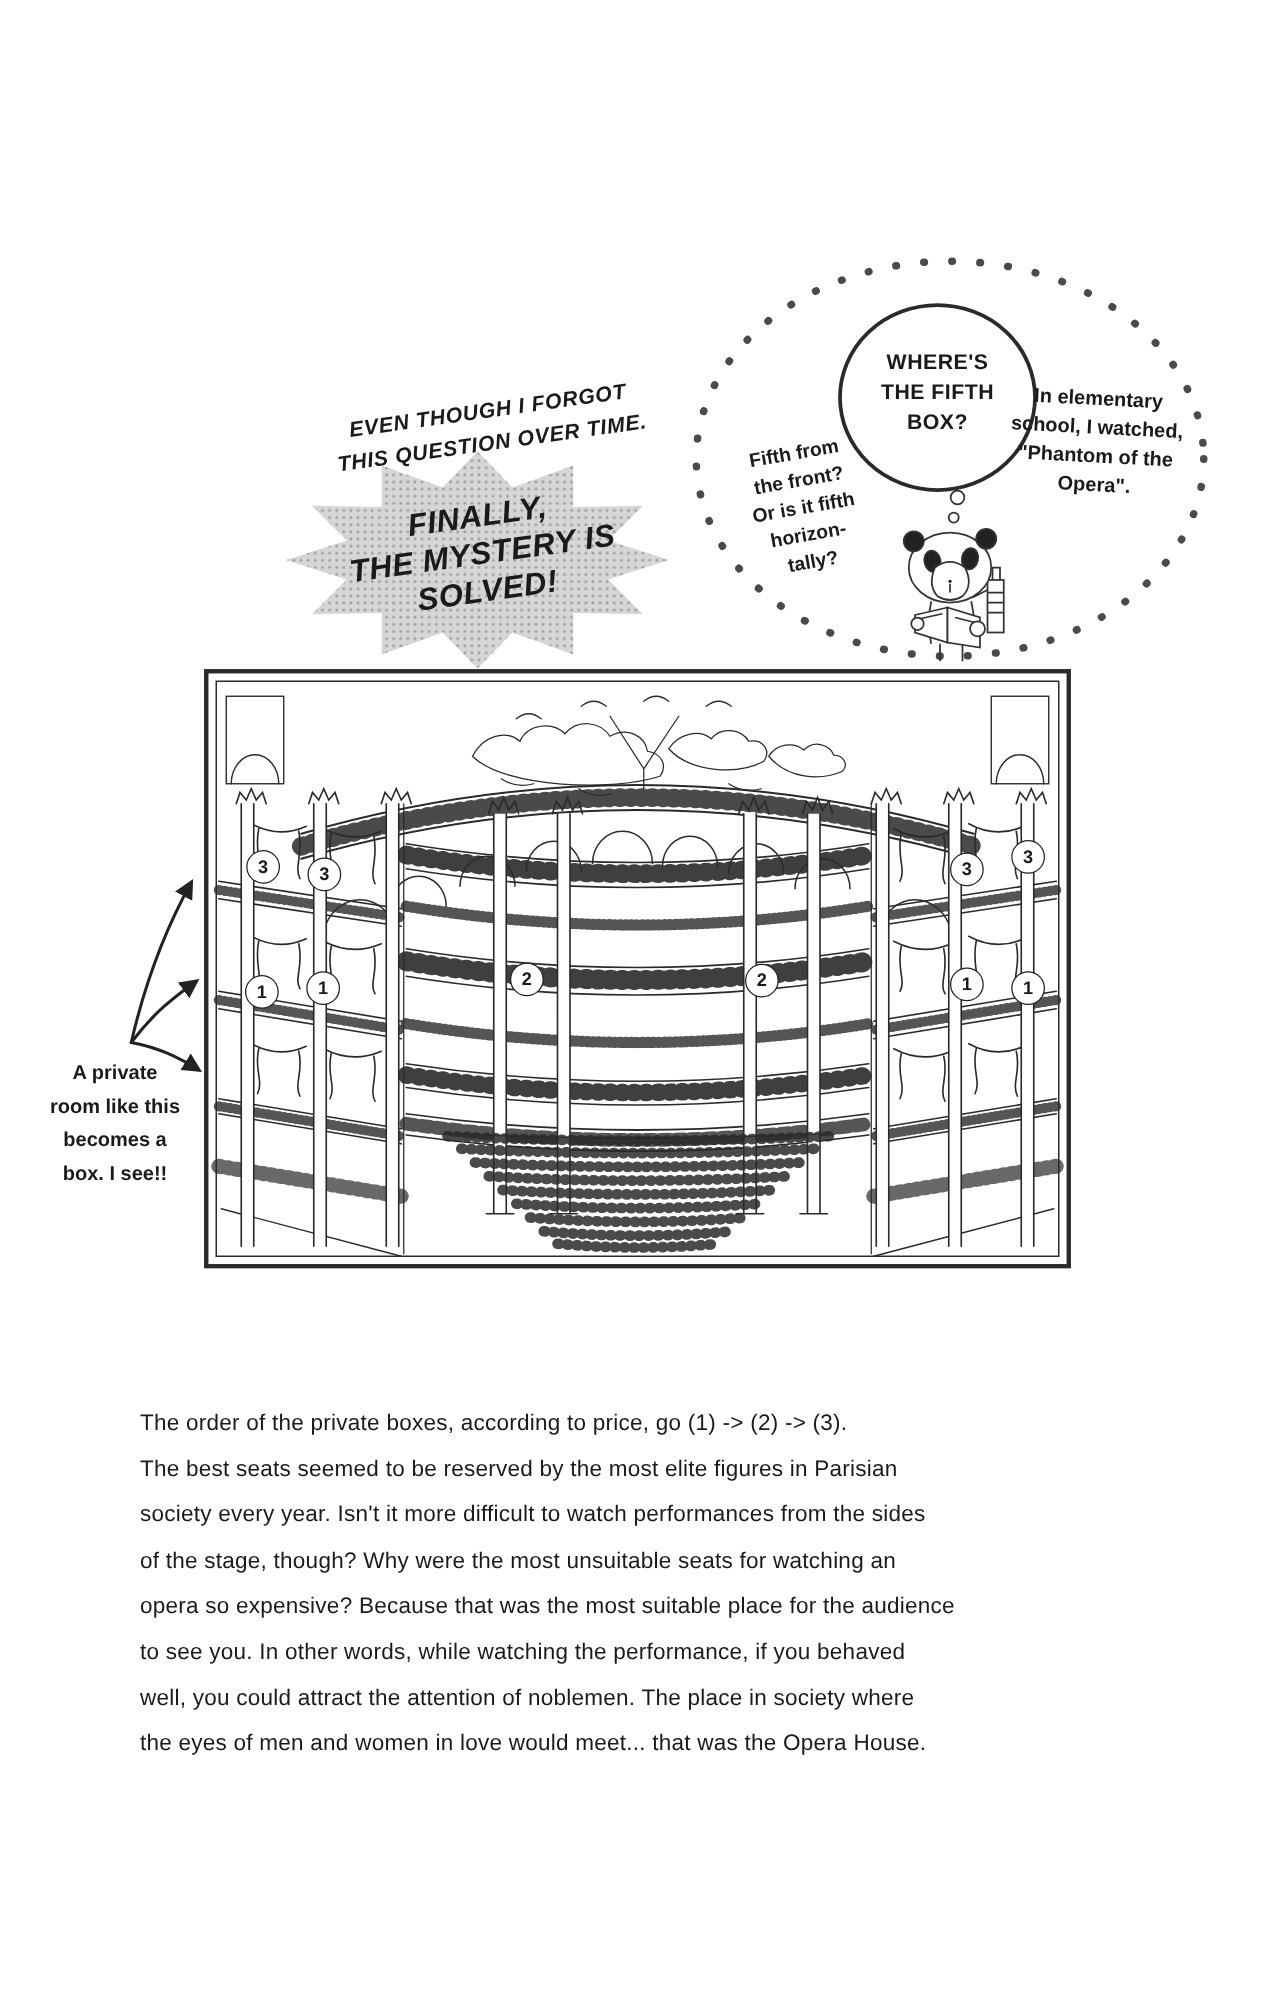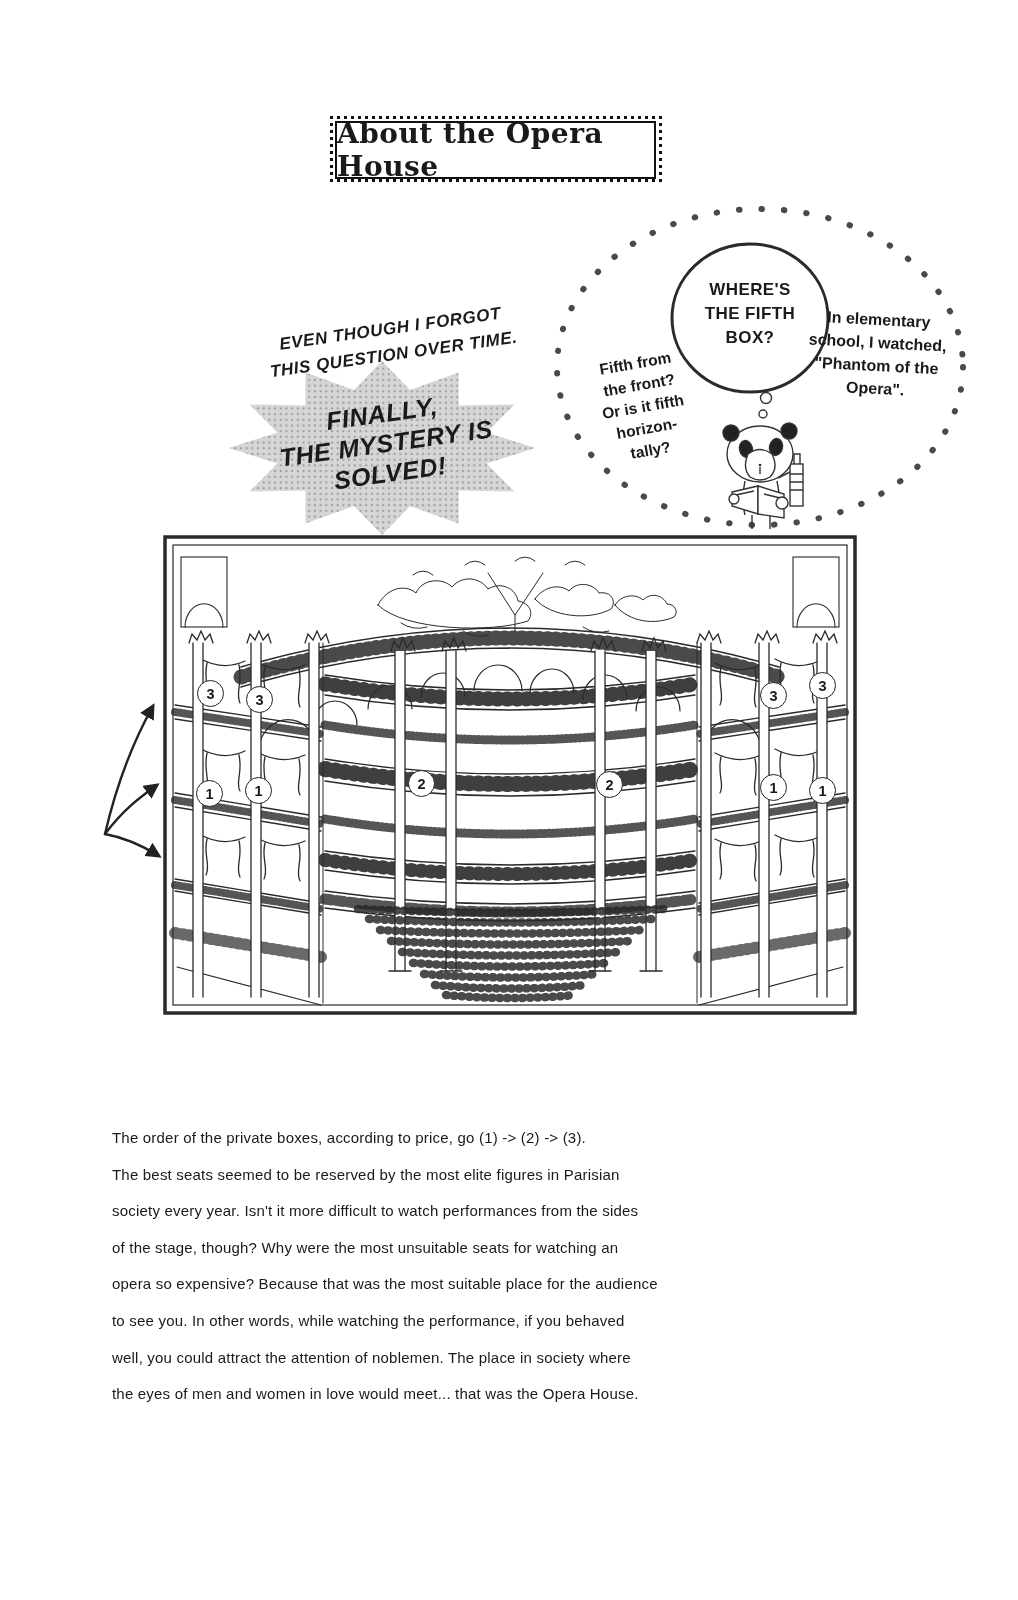--- a/index.html
+++ b/index.html
@@ -34,32 +34,27 @@
      transform:rotate(3deg);font-size:16px;line-height:23px;font-weight:600;}
 
   .illustration{left:163px;top:535px;width:694px;height:480px;}
   .box-circle{position:absolute;width:25px;height:25px;border:1.6px solid #222;border-radius:50%;
      background:#fff;display:flex;align-items:center;justify-content:center;
      font-size:14.5px;font-weight:600;}
 
   .arrows-svg{left:25px;top:652px;}
   .caption{left:20px;top:845px;width:144px;text-align:center;font-size:16px;line-height:27px;font-weight:600;}
 
-  .body-par{left:112px;top:1120px;width:806px;font-size:15px;line-height:36.6px;letter-spacing:0.2px;}
+  .body-par{left:112px;top:1120px;width:806px;font-size:18px;line-height:36.6px;letter-spacing:0.2px;}
 </style>
 </head>
 <body>
 
 <div class="page">
 
-  <div class="abs title-box">
-    <div class="title-inner">
-      <span class="title-text">About the Opera House</span>
-    </div>
-  </div>
 
   <div class="abs forgot-note ml">EVEN THOUGH I FORGOT
 THIS QUESTION OVER TIME.</div>
 
   <svg class="abs burst-svg" width="312" height="176" viewBox="0 0 300 170">
     <defs>
       <pattern id="ht" width="5.5" height="5.5" patternUnits="userSpaceOnUse">
         <rect width="5.5" height="5.5" fill="#d6d6d6"></rect>
         <circle cx="2.7" cy="2.7" r="1.15" fill="#a0a0a0"></circle>
       </pattern>
@@ -271,20 +266,24 @@
         <path d="M0,0 L10,5 L0,10 z" fill="#222"></path>
       </marker>
     </defs>
     <g stroke="#222" stroke-width="2.4" fill="none" stroke-linecap="round">
       <path d="M80,182 C92,130 108,90 128,54" marker-end="url(#ah)"></path>
       <path d="M80,182 C98,158 114,146 132,133" marker-end="url(#ah)"></path>
       <path d="M80,182 C102,186 118,194 134,204" marker-end="url(#ah)"></path>
     </g>
   </svg>
 
+  <div class="abs caption ml">A private
+room like this
+becomes a
+box. I see!!</div>
 
   <div class="abs body-par ml">The order of the private boxes, according to price, go (1) -&gt; (2) -&gt; (3).
 The best seats seemed to be reserved by the most elite figures in Parisian
 society every year. Isn't it more difficult to watch performances from the sides
 of the stage, though? Why were the most unsuitable seats for watching an
 opera so expensive? Because that was the most suitable place for the audience
 to see you. In other words, while watching the performance, if you behaved
 well, you could attract the attention of noblemen.  The place in society where
 the eyes of men and women in love would meet... that was the Opera House.</div>
 

